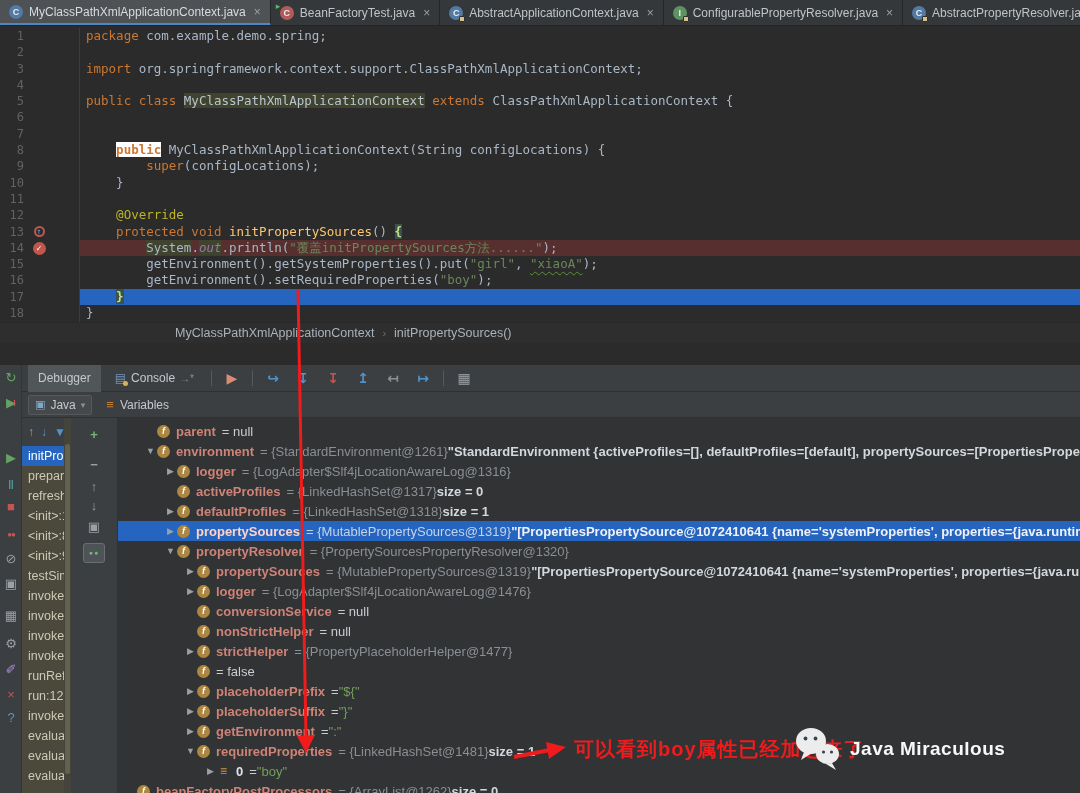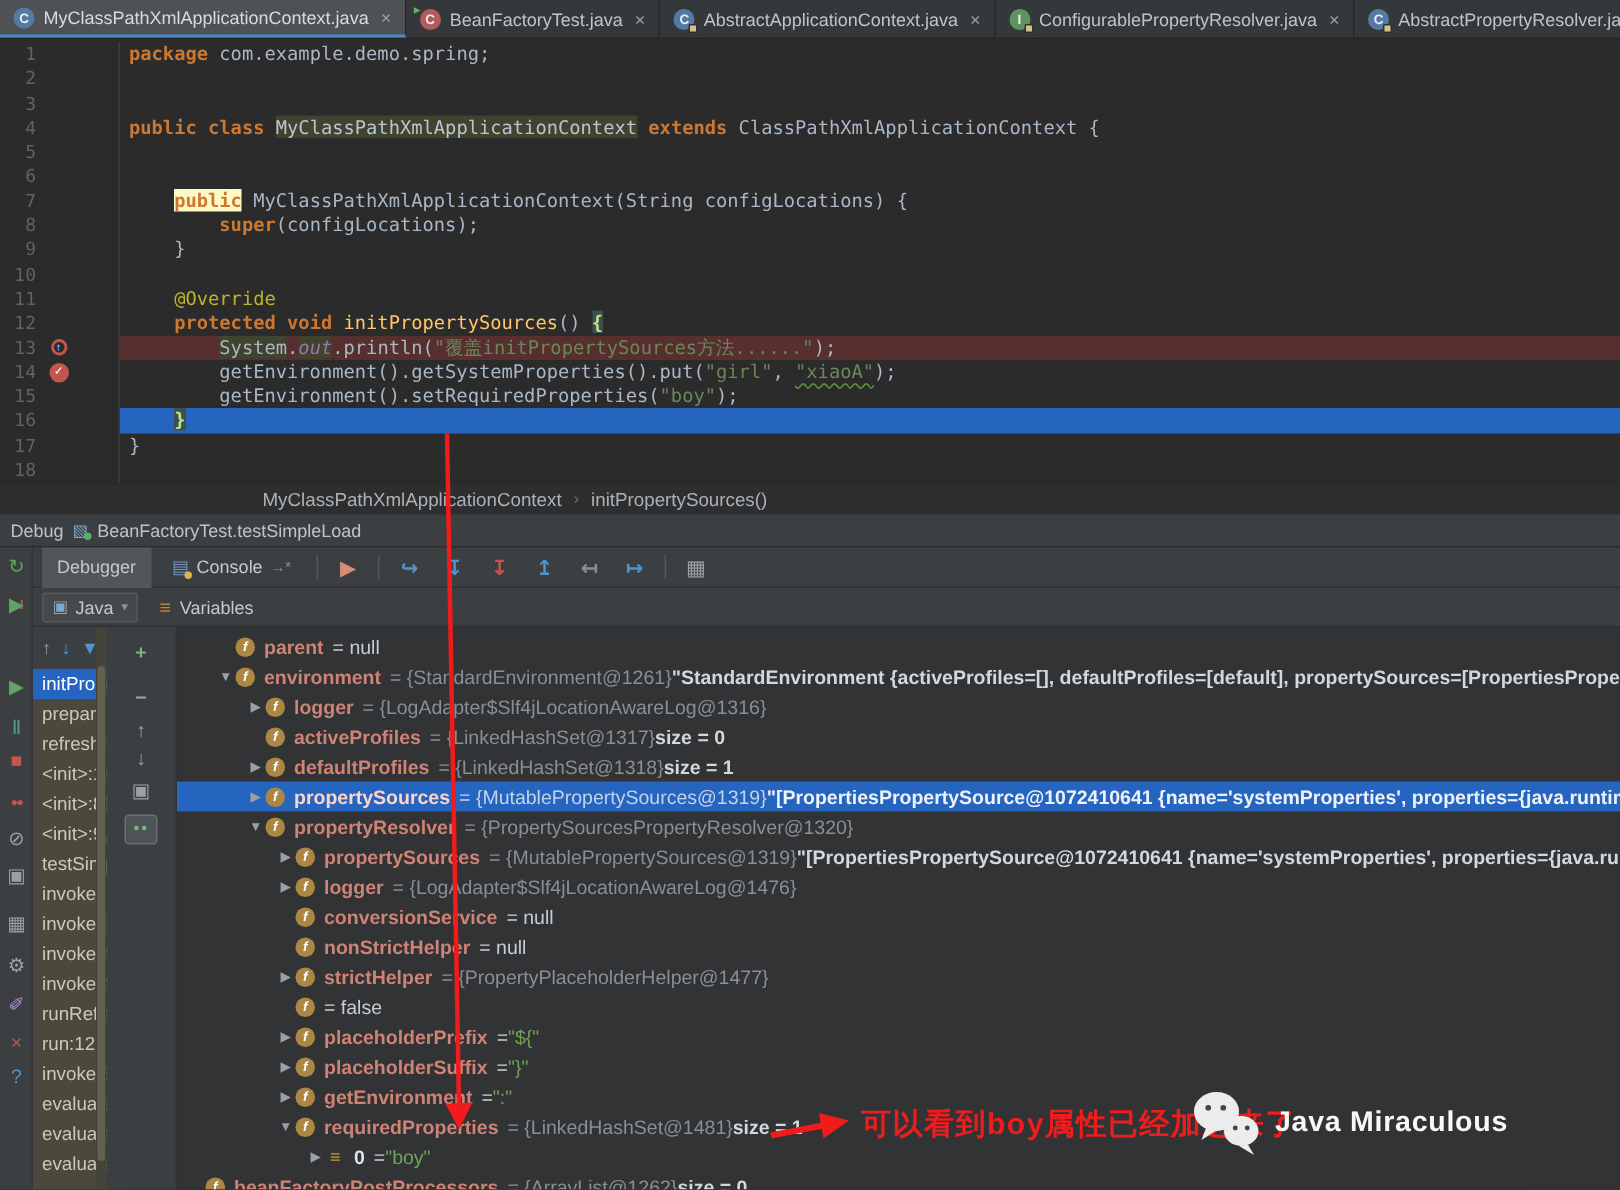--- a/index.html
+++ b/index.html
@@ -34,28 +34,28 @@
   .gnum { width:24px; text-align:right; color:#606366; font-size:12px; }
   .gslot { width:30px; display:inline-flex; justify-content:center; align-items:center; height:16px; }
   .icon-bp { width:13px; height:13px; border-radius:50%; background:#c4554d; color:#fff;
     font-size:9px; display:inline-flex; align-items:center; justify-content:center; }
   .icon-ovr { width:11px; height:11px; border-radius:50%; border:2px solid #c4554d;
     color:#6ca7e0; font-size:8px; display:inline-flex; align-items:center; justify-content:center; }
   .code { flex:1 1 auto; overflow:hidden; }
   .cl { height:16.3px; white-space:pre; color:#a9b7c6; padding-left:6px; }
   .cl.bg-red  { background:#572f2f; }
   .cl.bg-blue { background:#2565c0; }
-  .tk-k { color:#cc7832; font-weight:bold; }
+  .tk-k { color:#cc7832; font-weight:normal; }
   .tk-d { color:#a9b7c6; }
   .tk-s { color:#6a8759; }
   .tk-sw { color:#6a8759; text-decoration:underline wavy #5a9437 1px; text-underline-offset:3px; }
   .tk-a { color:#bbb529; }
   .tk-m { color:#ffc66b; font-weight:normal; }
   .tk-cl { color:#b9c6d2; background:#40432d; }
-  .tk-kh { color:#cc7832; font-weight:bold; background:#fef9c3; }
+  .tk-kh { color:#cc7832; font-weight:bold; background:#ffffff; }
   .tk-hi { color:#a9b7c6; background:#40432d; }
   .tk-fi { color:#9876aa; font-style:italic; background:#40432d; }
   .tk-bh { color:#c5e08c; font-weight:bold; background:#3b514d; }
 
   
   .breadcrumb { position:absolute; left:0; top:322px; width:1080px; height:21px;
     background:#2e2e2e; border-top:1px solid #282828; display:flex; align-items:center;
     padding-left:175px; color:#a9b2ba; font-size:12.5px; gap:8px; }
   .bc-sep { color:#6c7378; font-size:11px; }
 
@@ -256,20 +256,21 @@
           <span class="gslot"></span>
         </div>
         <div class="gl">
           <span class="gnum">18</span>
           <span class="gslot"></span>
         </div>
       </div>
     <div class="code" id="code">
         <div class="cl"><span class="tk-k">package</span><span class="tk-d"> com.example.demo.spring;</span></div>
         <div class="cl">&nbsp;</div>
+        <div class="cl"><span class="tk-k">import</span><span class="tk-d"> org.springframework.context.support.ClassPathXmlApplicationContext;</span></div>
         <div class="cl">&nbsp;</div>
         <div class="cl"><span class="tk-k">public class</span><span class="tk-d"> </span><span class="tk-cl">MyClassPathXmlApplicationContext</span><span class="tk-d"> </span><span class="tk-k">extends</span><span class="tk-d"> ClassPathXmlApplicationContext {</span></div>
         <div class="cl">&nbsp;</div>
         <div class="cl">&nbsp;</div>
         <div class="cl"><span class="tk-d">    </span><span class="tk-kh">public</span><span class="tk-d"> MyClassPathXmlApplicationContext(String configLocations) {</span></div>
         <div class="cl"><span class="tk-d">        </span><span class="tk-k">super</span><span class="tk-d">(configLocations);</span></div>
         <div class="cl"><span class="tk-d">    }</span></div>
         <div class="cl">&nbsp;</div>
         <div class="cl"><span class="tk-d">    </span><span class="tk-a">@Override</span></div>
         <div class="cl"><span class="tk-d">    </span><span class="tk-k">protected void</span><span class="tk-m"> initPropertySources</span><span class="tk-d">() </span><span class="tk-bh">{</span></div>
@@ -280,25 +281,20 @@
         <div class="cl"><span class="tk-d">}</span></div>
       </div>
   </div>
 
   <div class="breadcrumb" id="breadcrumb">
       <span>MyClassPathXmlApplicationContext</span>
       <span class="bc-sep">›</span>
       <span>initPropertySources()</span>
     </div>
 
-  <div class="dbg-header">
-    <span>Debug</span>
-    <span class="dbg-win-icon">▧</span>
-    <span>BeanFactoryTest.testSimpleLoad</span>
-  </div>
 
   <div class="dbg-main">
     <div class="left-strip" id="leftstrip">
         <span class="strip-icon" style="top: 5px; color: rgb(98, 162, 98);">↻</span>
         <span class="strip-icon" style="top: 30px; color: rgb(98, 162, 98);">▶<span class="excl">!</span></span>
         <span class="strip-icon" style="top: 85px; color: rgb(98, 162, 98);">▶</span>
         <span class="strip-icon" style="top: 112px; color: rgb(79, 155, 148);">Ⅱ</span>
         <span class="strip-icon" style="top: 134px; color: rgb(199, 84, 80);">■</span>
         <span class="strip-icon small" style="top: 162px; color: rgb(199, 84, 80);">●●</span>
         <span class="strip-icon" style="top: 186px; color: rgb(154, 160, 166);">⊘</span>

